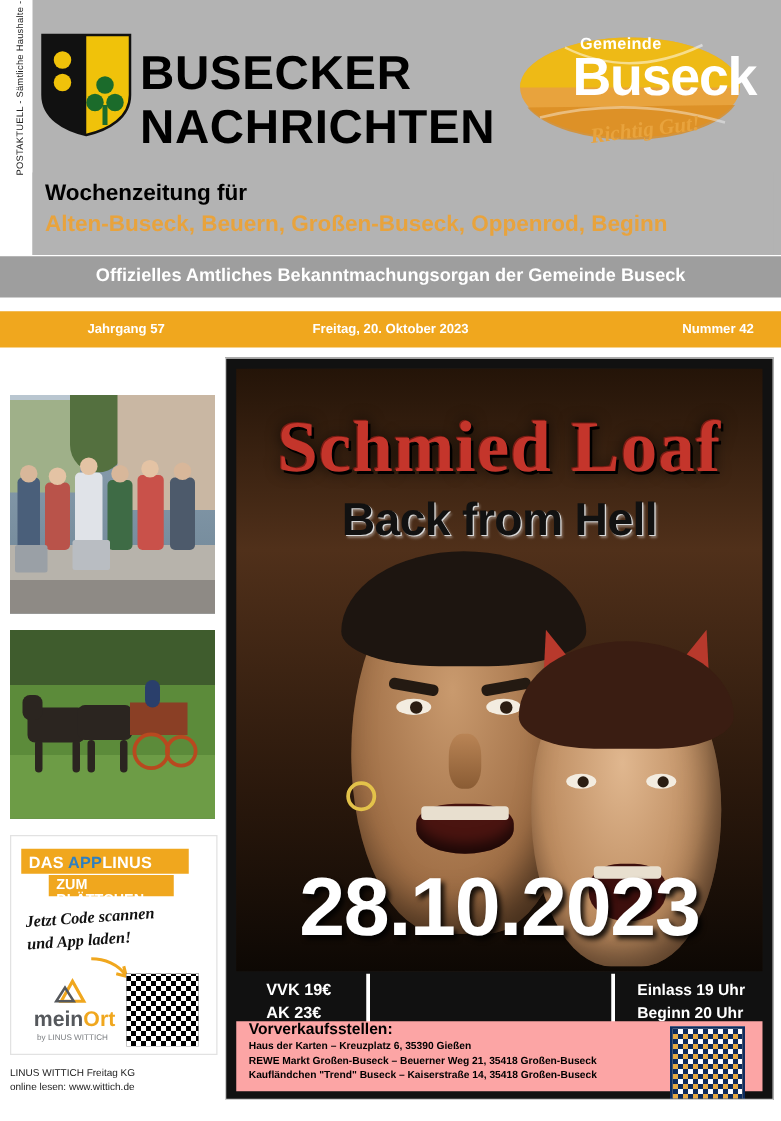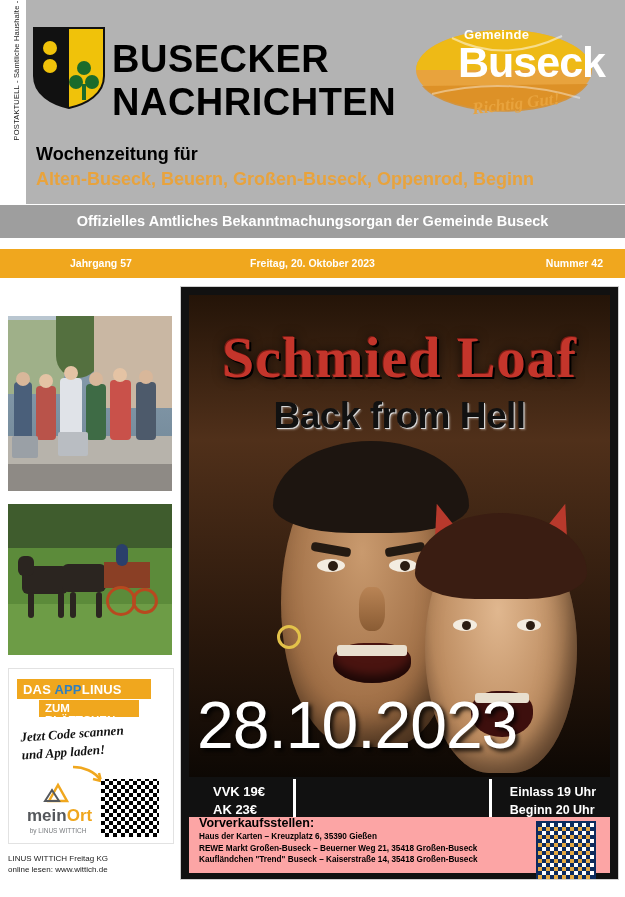--- a/index.html
+++ b/index.html
@@ -415,23 +415,23 @@
     position:absolute; left:46px; top:168px; width:62px; height:46px;
     background:#3d0f0d; border-radius:45% 45% 55% 55%;
   }
   .face-f .teeth {
     position:absolute; left:50px; top:170px; width:54px; height:10px; background:#e8dfcf; border-radius:3px;
   }
 
   .date-big {
     position: absolute;
     left: 8px; right: 8px; top: 392px;
-    text-align: left;
+    text-align: center;
     font-size: 66px;
-    font-weight: normal;
+    font-weight: bold;
     color: #ffffff;
     letter-spacing: -1px;
     text-shadow: 3px 3px 4px rgba(0,0,0,.85);
   }
 
   .venue-row {
     position: absolute;
     left: 8px; top: 492px;
     width: 421px; height: 44px;
     color: #ffffff;

